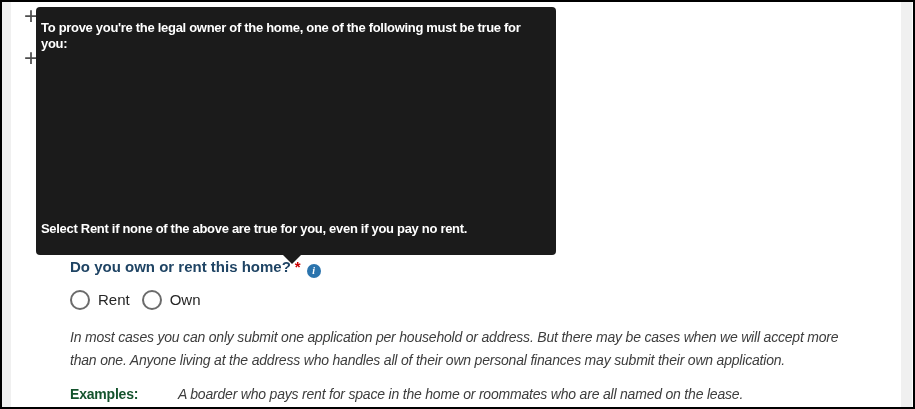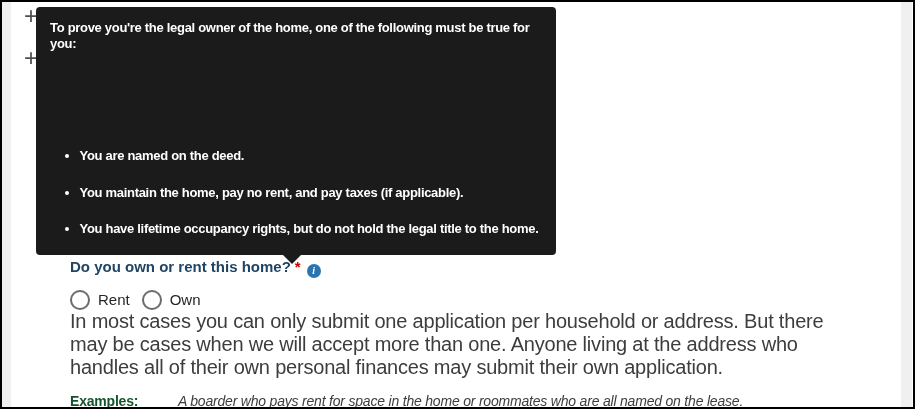--- a/index.html
+++ b/index.html
@@ -42,30 +42,29 @@
   .plus-1 { top: 2px; }
   .plus-2 { top: 44px; }
 
   .tooltip {
     position: absolute;
     left: 34px; top: 5px;
     width: 520px; height: 248px;
     background: #1b1b1b;
     color: #ffffff;
     border-radius: 4px;
-    padding: 13px 6px 18px 14px;
+    padding: 13px 6px 18px 5px;
     font-size: 13px;
     font-weight: bold;
     letter-spacing: -0.3px;
     line-height: 1.25;
     display: flex;
     flex-direction: column;
     justify-content: space-between;
     z-index: 2;
-    align-items: center;
   }
   .tt-caret {
     position: absolute;
     left: 247px;
     bottom: -9px;
     width: 0; height: 0;
     border-left: 9px solid transparent;
     border-right: 9px solid transparent;
     border-top: 9px solid #1b1b1b;
   }
@@ -128,25 +127,26 @@
     border-radius: 50%;
     background: #ffffff;
   }
   .radio-label {
     margin-left: 8px;
     font-size: 15px;
     color: #262626;
     line-height: 20px;
   }
   .para {
-    margin-top: 0;
-    font-size: 20px;
+    margin-top: 16px;
+    font-size: 14px;
     letter-spacing: -0.2px;
     line-height: 23px;
     color: #3d3d3d;
+    font-style: italic;
   }
   .examples {
     margin-top: 12px;
     font-size: 14px;
     letter-spacing: -0.2px;
     line-height: 20px;
     color: #3d3d3d;
   }
   .ex-label {
     font-weight: bold;
@@ -161,25 +161,21 @@
 <div class="screen">
 
   <div class="rail-left"></div>
   <div class="rail-right"></div>
 
   <div class="plus plus-1">+</div>
   <div class="plus plus-2">+</div>
 
   <div class="tooltip">
     <p class="tt-intro">To prove you're the legal owner of the home, one of the following must be true for you:</p>
-    <ul class="tt-list">
-      <li>You are named on the deed.</li>
-      <li>You maintain the home, pay no rent, and pay taxes (if applicable).</li>
-      <li>You have lifetime occupancy rights, but do not hold the legal title to the home.</li>
-    </ul>
+    <p class="tt-footer">Select Rent if none of the above are true for you, even if you pay no rent.</p>
     <div class="tt-caret"></div>
   </div>
 
   <div class="content">
 
     <div class="question">
       <span class="q-label">Do you own or rent this home?</span><span class="q-req">*</span><span class="info">i</span>
     </div>
 
     <div class="radios">

